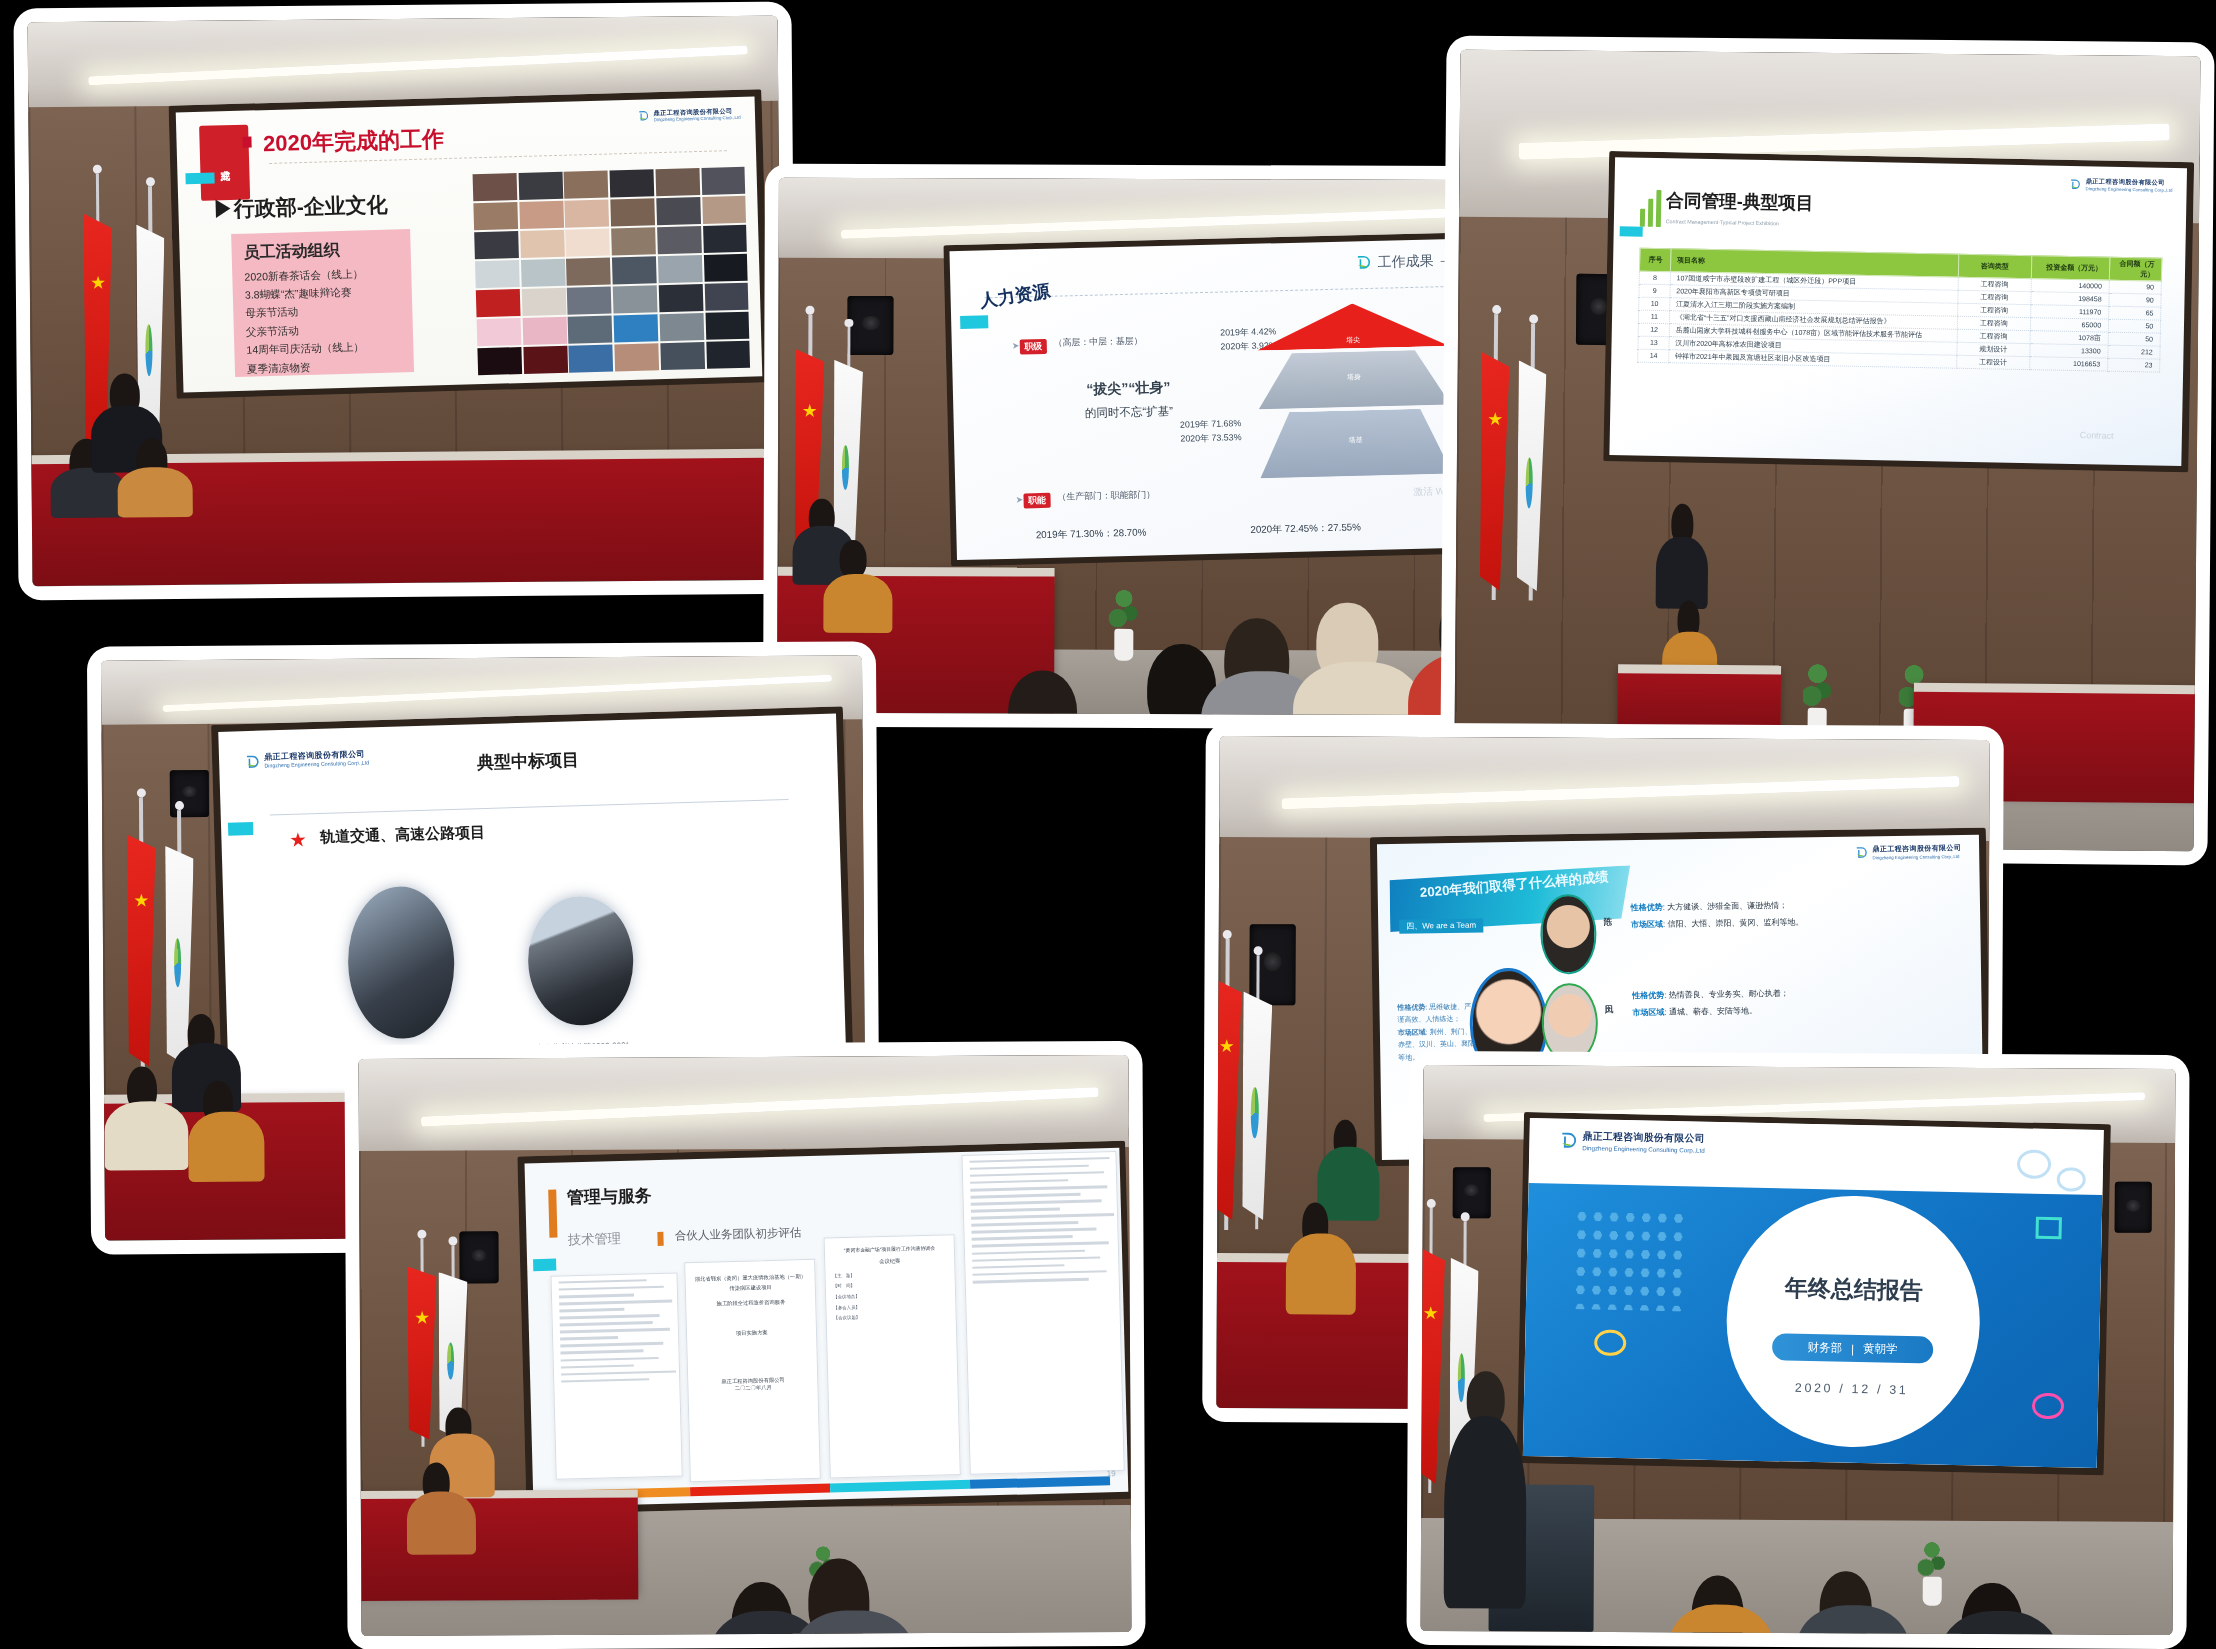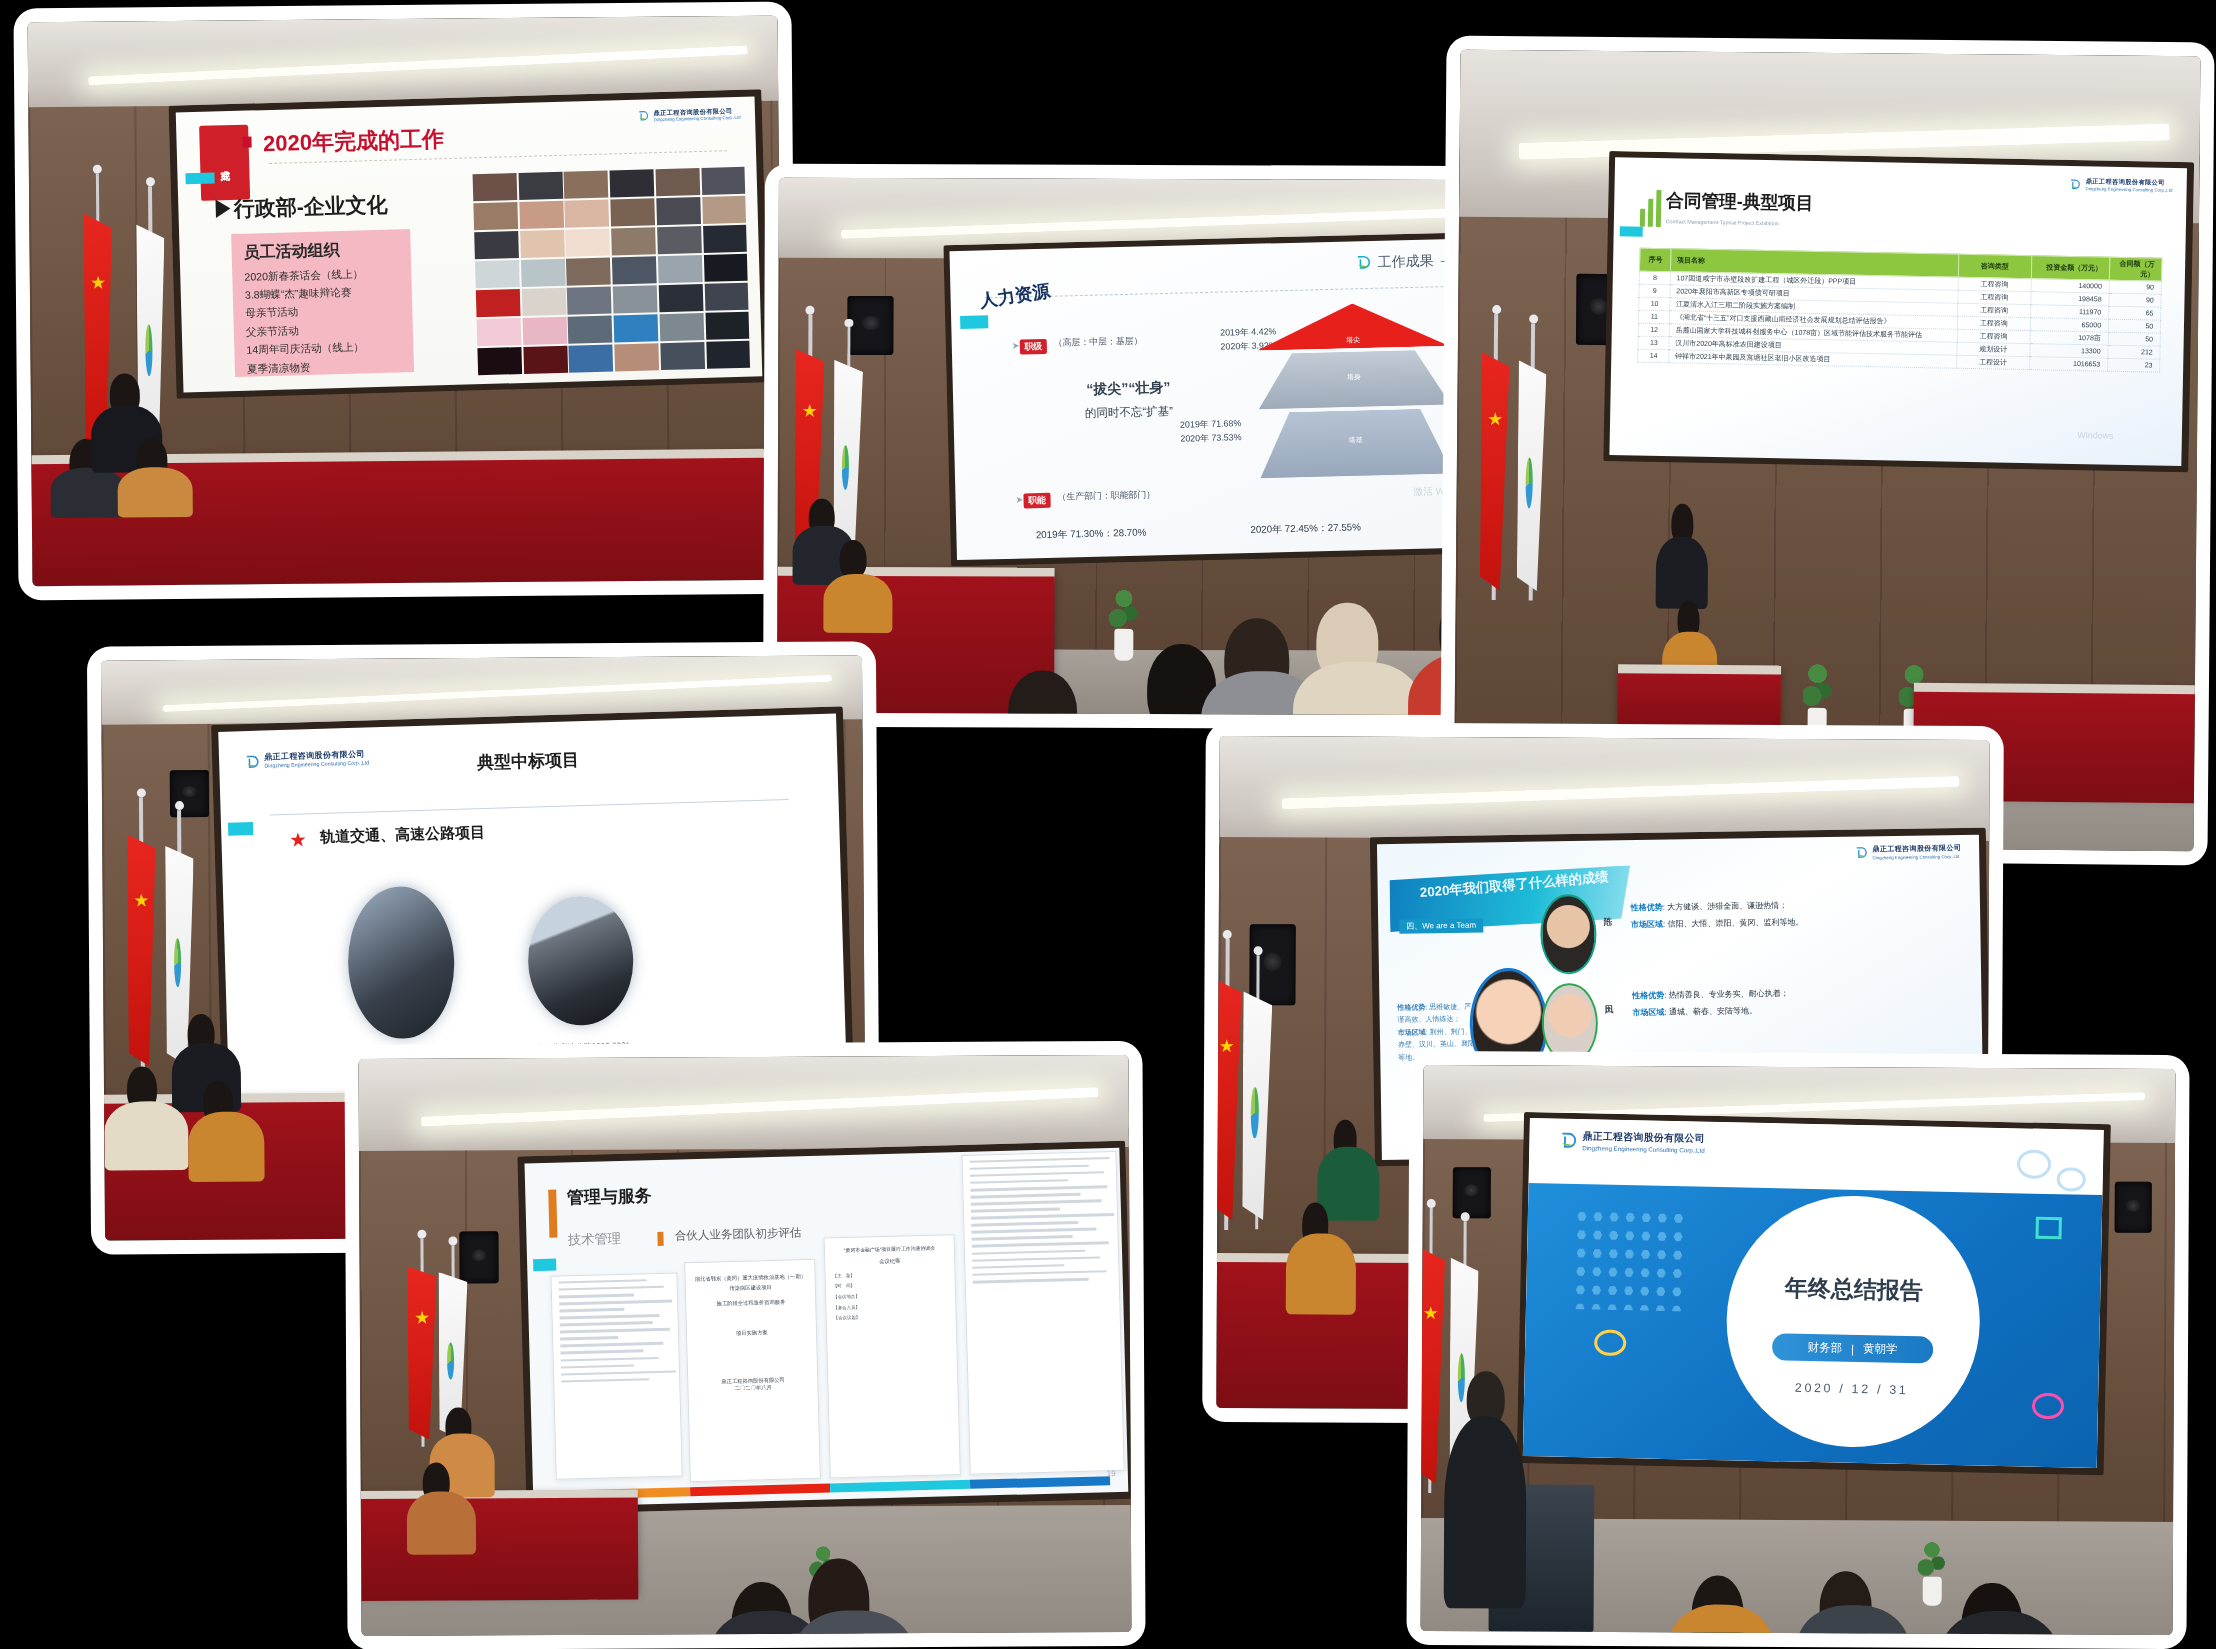--- a/index.html
+++ b/index.html
@@ -515,21 +515,21 @@
                     </tr>
                   <tr>
                       <td class="c-no">14</td>
                       <td class="c-nm">钟祥市2021年中果园及宫塘社区老旧小区改造项目</td>
                       <td class="c-ty">工程设计</td>
                       <td class="c-in">1016653</td>
                       <td class="c-ct">23</td>
                     </tr>
                 </tbody>
               </table>
-              <div class="wmark" style="right:12%;bottom:8%;font-size:8.9px;">Windows</div>
+              <div class="wmark" style="right:12%;bottom:8%;font-size:8.9px;">Contract</div>
             </div>
           </div>
         </div>
 
         <div class="table" style="left:62%;right:-6%;bottom:6%;height:14%;"></div>
         <div class="head" style="left:29%;bottom:38%;width:3%;height:5.2%;"></div>
         <div class="coat" style="left:27%;bottom:30%;width:7%;height:9%;background:#1b1d22;"></div>
         <div class="head" style="left:30%;bottom:26%;width:3%;height:5%;"></div>
         <div class="coat" style="left:28%;bottom:19%;width:7.4%;height:8%;background:#c9862f;"></div>
         <div class="table" style="left:22%;width:22%;bottom:14%;height:8%;"></div>

